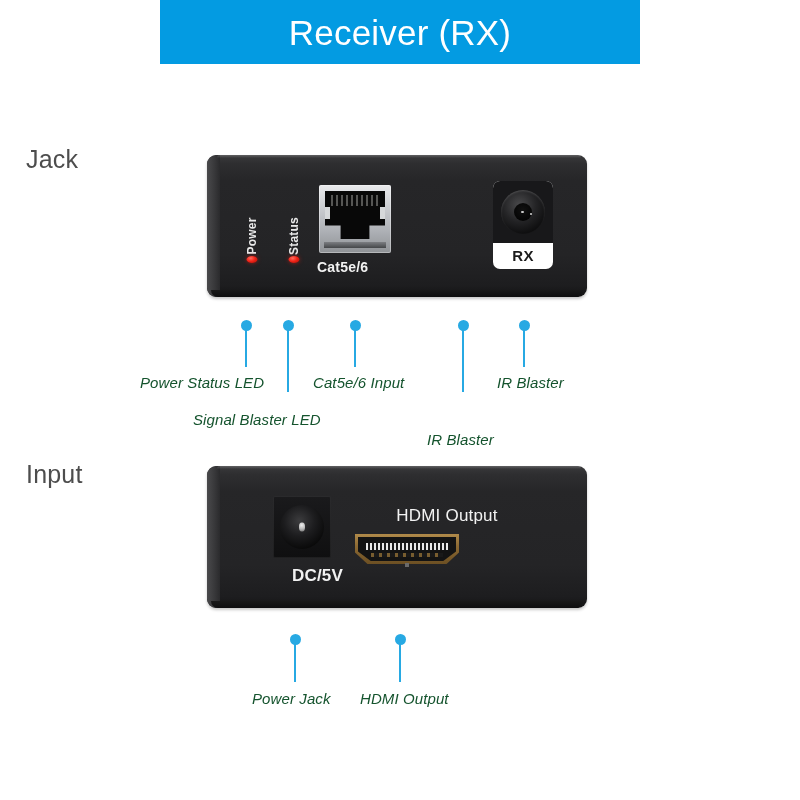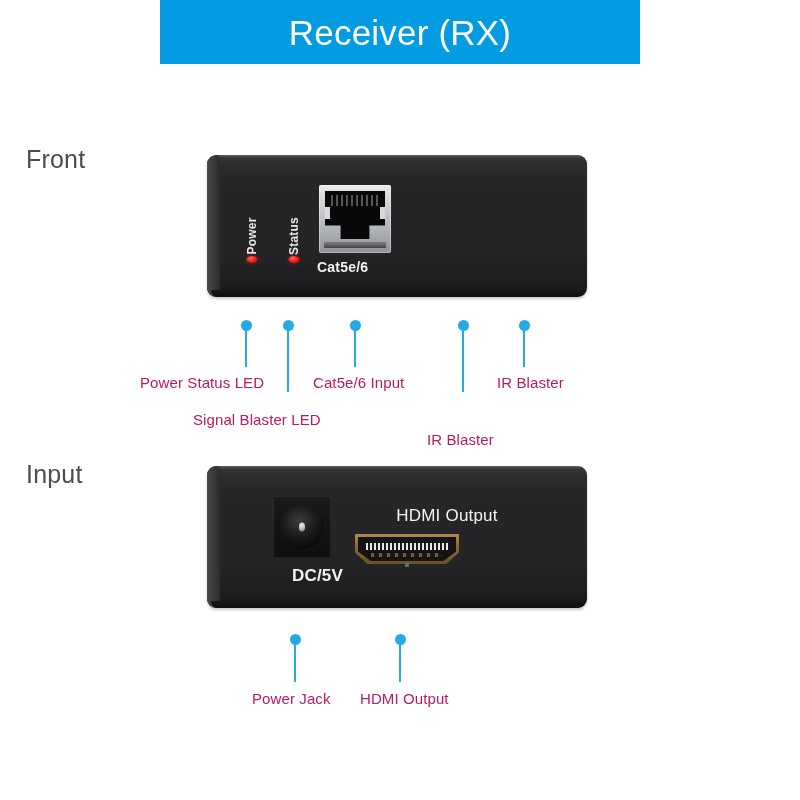--- a/index.html
+++ b/index.html
@@ -358,33 +358,34 @@
     background: #27A9E3;
   }
   .callout-line {
     position: absolute;
     width: 2px;
     background: #27A9E3;
   }
   .callout-label {
     position: absolute;
     font-size: 15px;
-    color: #be185d;
+    color: #14532d;
     white-space: nowrap;
     letter-spacing: 0.1px;
+    font-style: italic;
   }
 </style>
 </head>
 <body>
 
 <div class="title-banner">
   <span class="title-text">Receiver (RX)</span>
 </div>
 
-<div class="section-label front">Front</div>
+<div class="section-label front">Jack</div>
 <div class="section-label back">Input</div>
 
 <div class="device" id="front-device">
   <div class="side-face"></div>
   <div class="top-highlight"></div>
 
   <div class="led-group" id="led-power">
     <span class="led-label">Power</span>
     <span class="led-dot"></span>
   </div>
@@ -398,20 +399,30 @@
     <div class="rj45-shield"></div>
     <div class="rj45-cavity"></div>
     <div class="rj45-pins"></div>
     <div class="rj45-clip-left"></div>
     <div class="rj45-clip-right"></div>
     <div class="rj45-base-shadow"></div>
   </div>
   <div class="port-caption" id="cat5e-caption">Cat5e/6</div>
 
 
+  <div class="ir-jack" id="ir-rx">
+    <div class="jack-well">
+      <div class="jack-barrel">
+        <div class="jack-hole"></div>
+        <div class="jack-pin"></div>
+        <div class="jack-dot"></div>
+      </div>
+    </div>
+    <div class="jack-caption">RX</div>
+  </div>
 
   <div class="bottom-lip-hl"></div>
   <div class="bottom-lip"></div>
 </div>
 
 <div class="callout-dot" style="left:241px; top:320px;"></div>
 <div class="callout-line" style="left:245px; top:330px; height:37px;"></div>
 <div class="callout-label" style="left:140px; top:374px;">Power Status LED</div>
 
 <div class="callout-dot" style="left:283px; top:320px;"></div>

